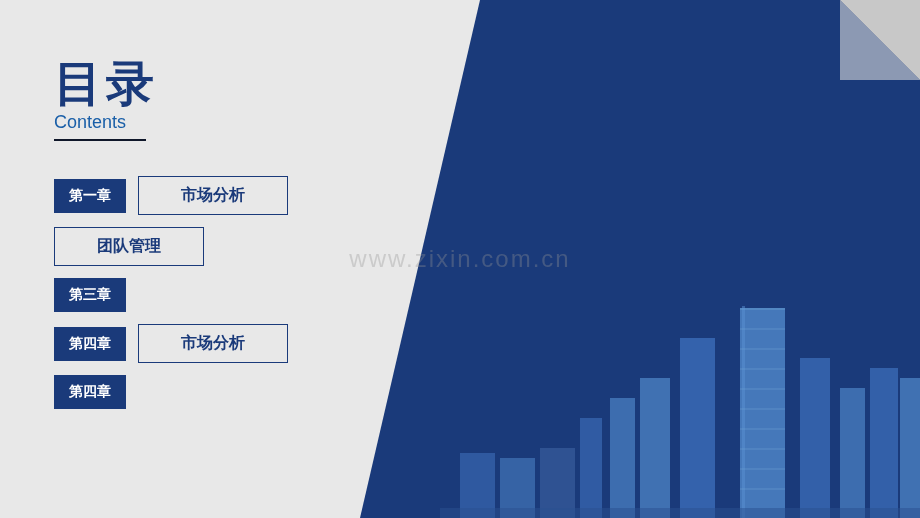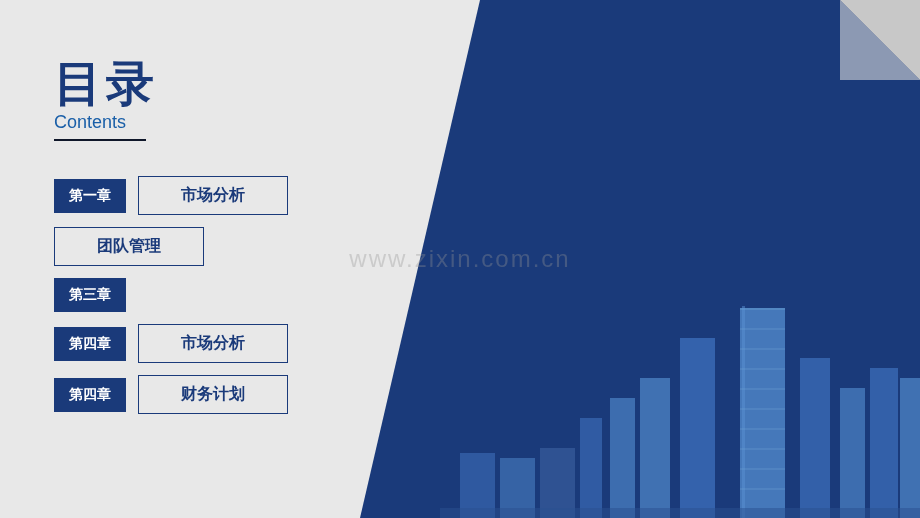--- a/index.html
+++ b/index.html
@@ -125,21 +125,20 @@
       </div>
       <div class="menu-item">
         <div class="menu-chapter">第三章</div>
       </div>
       <div class="menu-item">
         <div class="menu-chapter">第四章</div>
         <div class="menu-title">市场分析</div>
       </div>
       <div class="menu-item">
         <div class="menu-chapter">第四章</div>
-        <div class="menu-title">财务计划</div>
       </div>
     </div>
 </div>
 
 <div class="right-panel">
 
   <svg width="560" height="518" viewBox="0 0 560 518" style="position:absolute;top:0;left:0;">
 
     <polygon points="120,0 560,0 560,518 0,518" fill="#1a3a7a"></polygon>
 

